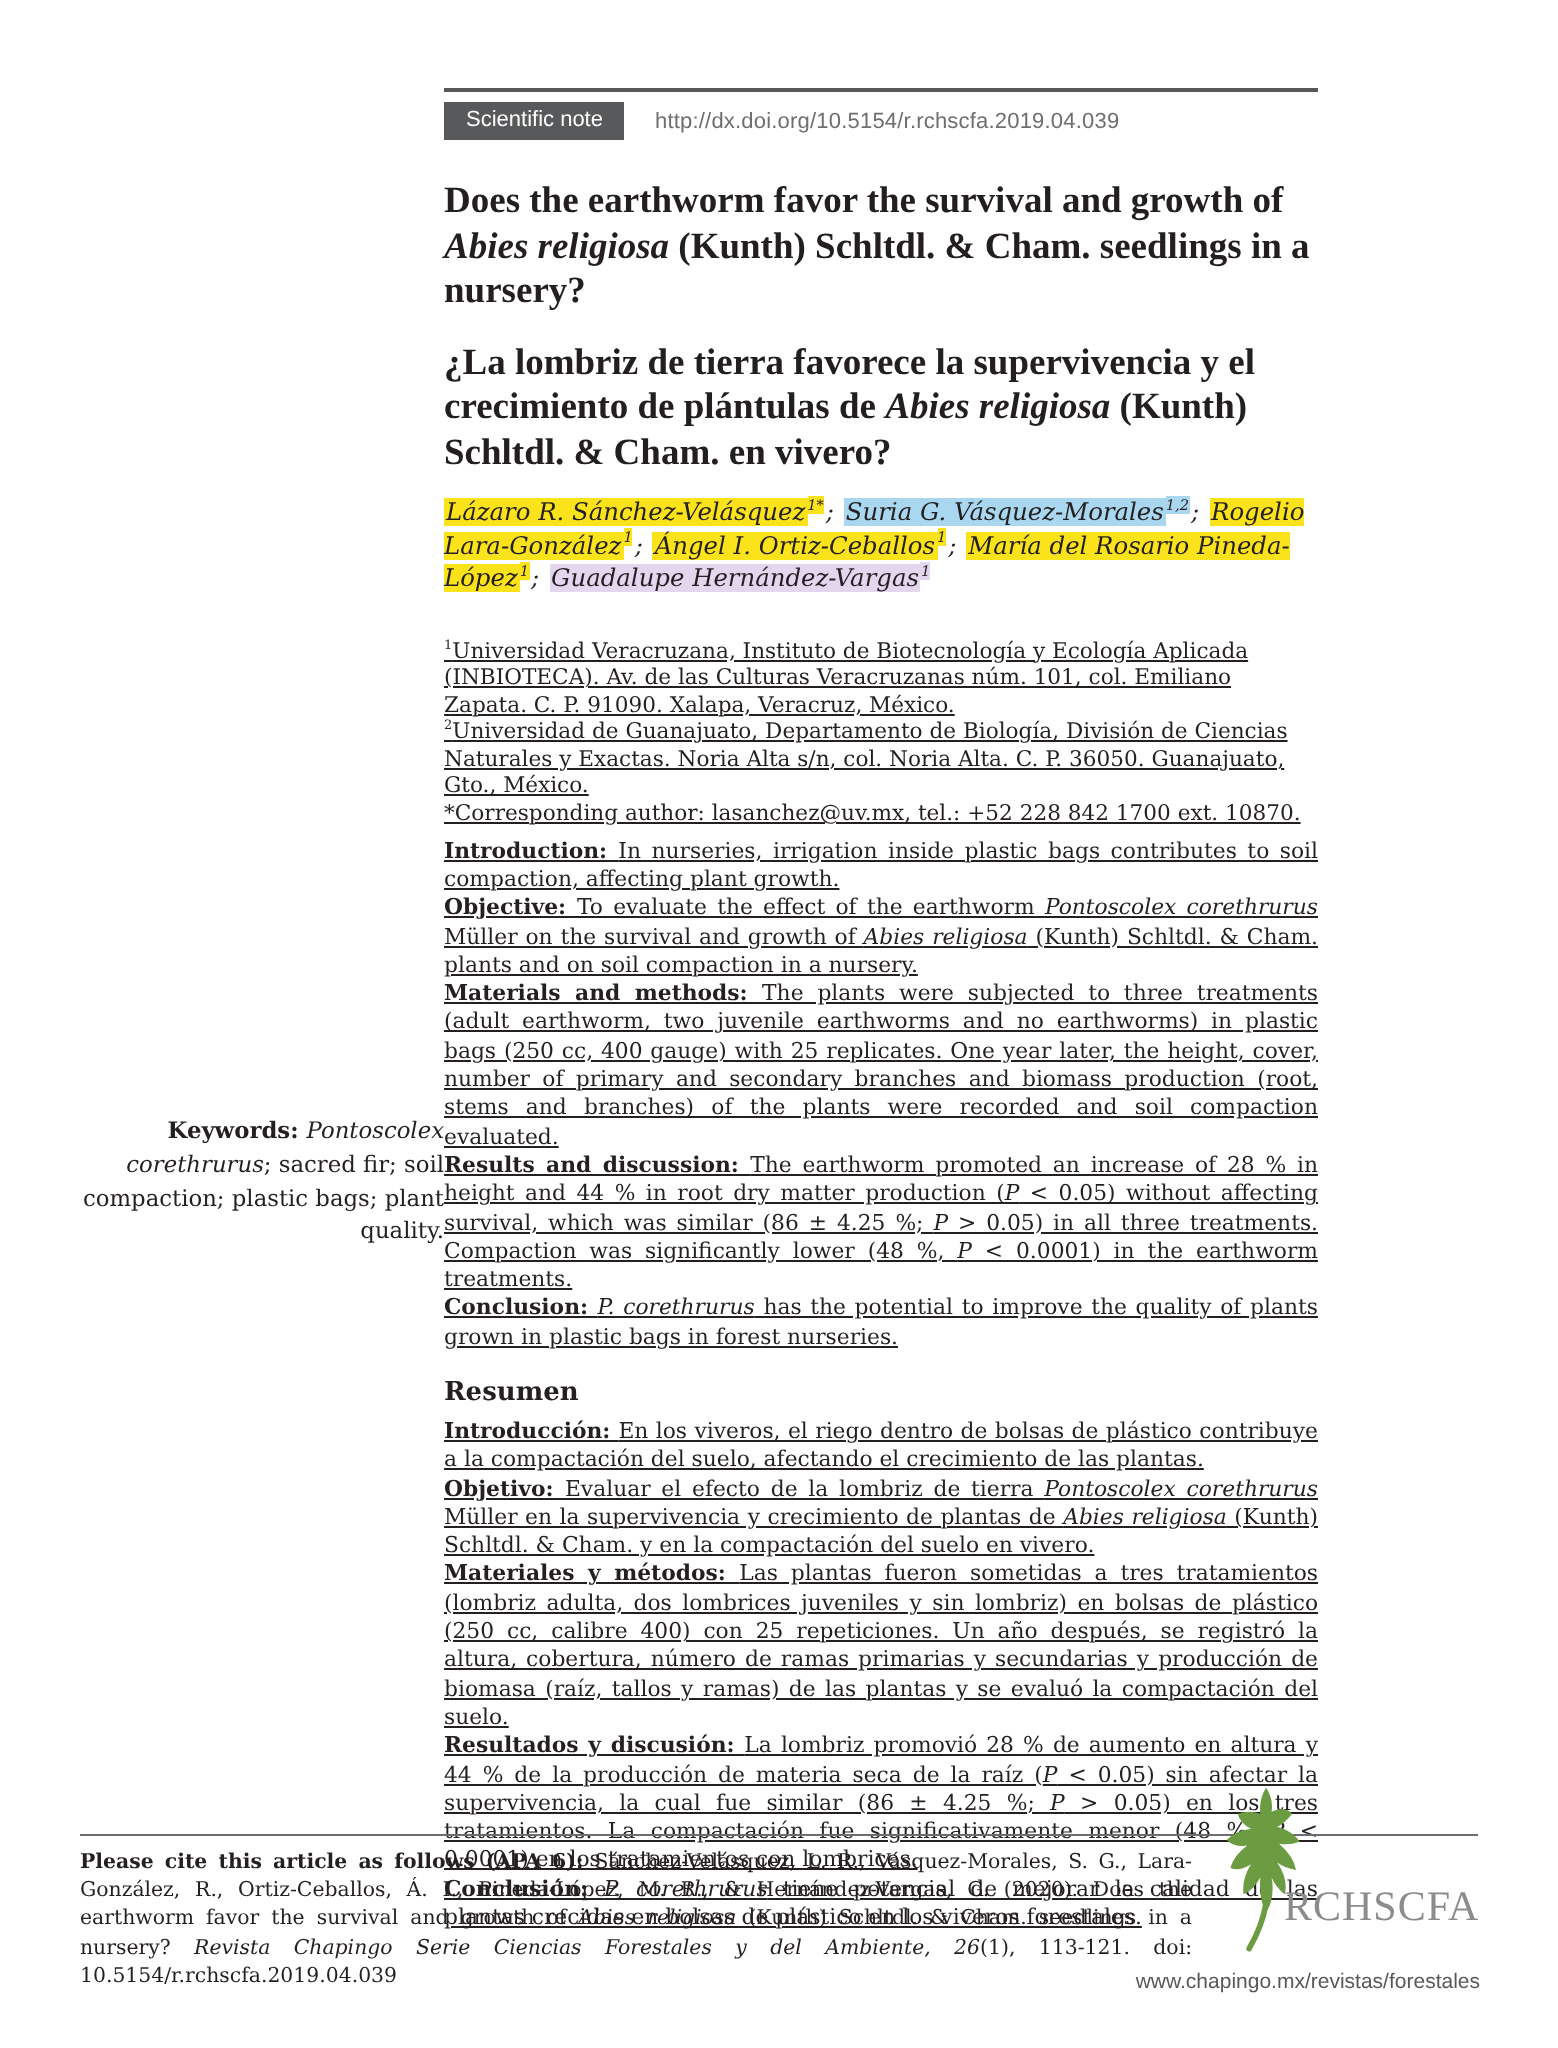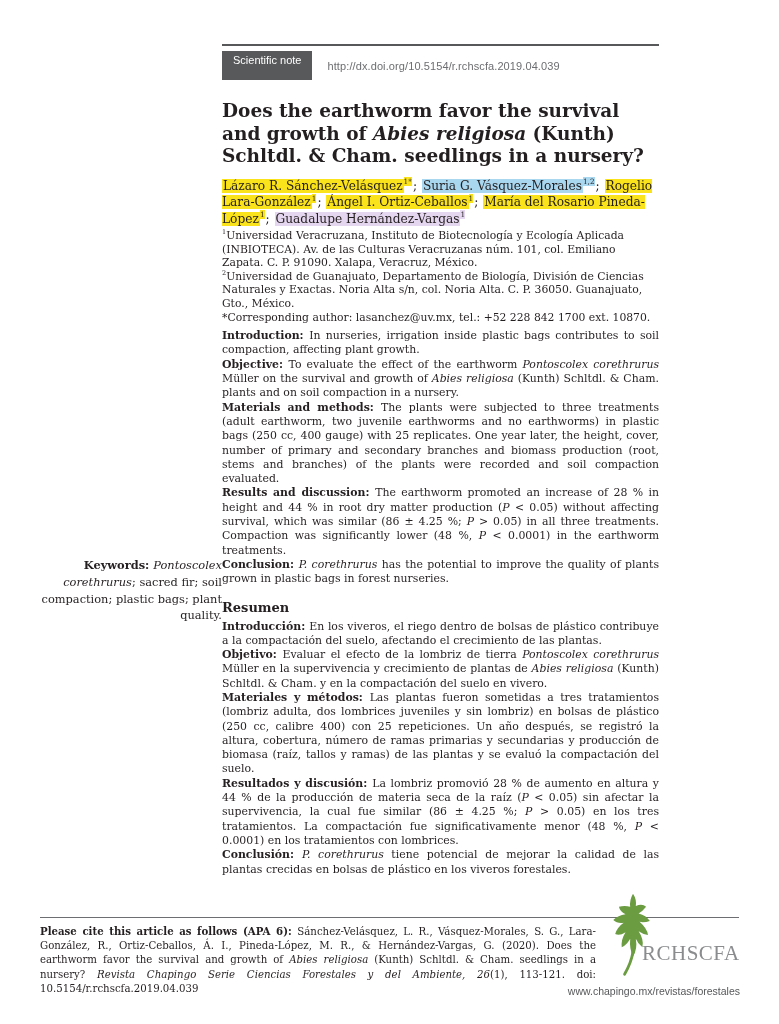--- a/index.html
+++ b/index.html
@@ -5,36 +5,36 @@
   html,body{margin:0;padding:0;background:#ffffff;}
   .page{position:relative;width:779px;height:1024px;background:#fff;overflow:hidden;
         font-family:"DejaVu Serif",serif;color:#241f20;}
   .it{font-style:italic}
   .bd{font-weight:bold}
   sup{font-size:0.6em;vertical-align:super;line-height:0}
 
   .main{position:absolute;left:222px;top:44px;width:437px;}
   .top-rule{border-top:2px solid #57585a;height:0;margin-bottom:5px;}
   .header-row{display:flex;align-items:center;font-family:"Liberation Sans",sans-serif;}
-  .note-box{background:#58595b;color:#fff;font-size:11px;padding:3px 11px 14px 11px;}
+  .note-box{background:#58595b;color:#fff;font-size:11px;padding:3px 11px 4px 11px;}
   .doi{color:#6d6e71;font-size:11px;margin-left:15px;letter-spacing:0.1px;}
 
-  .title{font-size:18.5px;line-height:22.5px;font-weight:bold;color:#231f20;}
+  .title{font-size:18.5px;line-height:22.5px;font-weight:bold;color:#231f20;font-family:Liberation Serif, serif;}
   .title-en{margin-top:20px;}
   .title-es{margin-top:13px;}
 
-  .authors{margin-top:10px;font-size:12.2px;line-height:16.5px;}
+  .authors{margin-top:10px;font-size:12.2px;line-height:16.5px;font-style:italic;}
   .authors span{padding:0 1px;}
   .authors sup{padding:0;}
 
-  .affils{margin-top:2px;font-size:10.8px;line-height:13.6px;}
+  .affils{margin-top:21px;font-size:10.8px;line-height:13.6px;text-decoration:underline;}
 
   .sec-heading{margin-top:13px;font-size:13px;font-weight:bold;}
   .body-block{margin-top:5px;font-size:10.9px;line-height:14.3px;text-align:justify;}
-  .body-block p.para{margin:0;}
+  .body-block p.para{margin:0;text-decoration:underline;}
 
   .margin-note{position:absolute;left:40px;width:182px;text-align:right;
                font-size:11.4px;line-height:16.8px;}
   .kw-note{top:557px;}
   .pc-note{top:831px;}
 
   .bot-rule{position:absolute;left:40px;width:699px;top:917px;border-top:1.4px solid #6d6e71;height:0;}
   .citation{position:absolute;left:40px;top:924px;width:556px;
             font-size:10.2px;line-height:14.2px;text-align:justify;}
   .received{position:absolute;left:40px;top:982px;font-family:"Liberation Sans",sans-serif;
@@ -54,20 +54,21 @@
 
   <div class="main">
     <div class="top-rule"></div>
 
     <div class="header-row">
       <div class="note-box">Scientific note</div>
       <div class="doi">http://dx.doi.org/10.5154/r.rchscfa.2019.04.039</div>
     </div>
 
     <div class="title title-en"><span>Does the earthworm favor the survival and growth of </span><span class="it">Abies religiosa</span><span> (Kunth) Schltdl. &amp; Cham. seedlings in a nursery?</span></div>
+    <div class="title title-es"><span>¿La lombriz de tierra favorece la supervivencia y el crecimiento de plántulas de </span><span class="it">Abies religiosa</span><span> (Kunth) Schltdl. &amp; Cham. en vivero?</span></div>
 
     <div class="authors"><span style="background: rgb(251, 227, 27);">Lázaro R. Sánchez-Velásquez</span><sup style="background: rgb(251, 227, 27);">1*</sup><span>; </span><span style="background: rgb(169, 215, 239);">Suria G. Vásquez-Morales</span><sup style="background: rgb(169, 215, 239);">1,2</sup><span>; </span><span style="background: rgb(251, 227, 27);">Rogelio Lara-González</span><sup style="background: rgb(251, 227, 27);">1</sup><span>; </span><span style="background: rgb(251, 227, 27);">Ángel I. Ortiz-Ceballos</span><sup style="background: rgb(251, 227, 27);">1</sup><span>; </span><span style="background: rgb(251, 227, 27);">María del Rosario Pineda-López</span><sup style="background: rgb(251, 227, 27);">1</sup><span>; </span><span style="background: rgb(228, 214, 238);">Guadalupe Hernández-Vargas</span><sup style="background: rgb(228, 214, 238);">1</sup></div>
 
     <div class="affils">
       <div><sup>1</sup><span>Universidad Veracruzana, Instituto de Biotecnología y Ecología Aplicada (INBIOTECA). Av. de las Culturas Veracruzanas núm. 101, col. Emiliano Zapata. C. P. 91090. Xalapa, Veracruz, México.</span></div>
       <div><sup>2</sup><span>Universidad de Guanajuato, Departamento de Biología, División de Ciencias Naturales y Exactas. Noria Alta s/n, col. Noria Alta. C. P. 36050. Guanajuato, Gto., México.</span></div>
       <div><span>*Corresponding author: lasanchez@uv.mx, tel.: +52 228 842 1700 ext. 10870.</span></div>
     </div>
 
     <div class="body-block">

